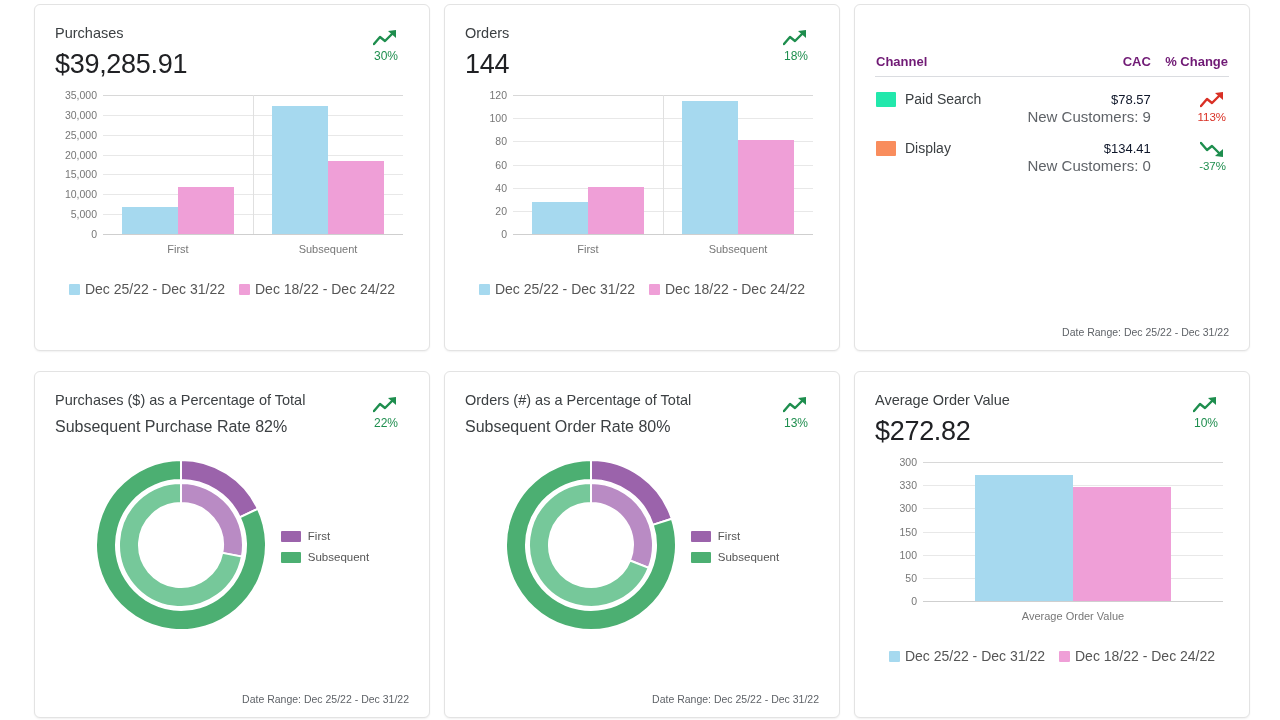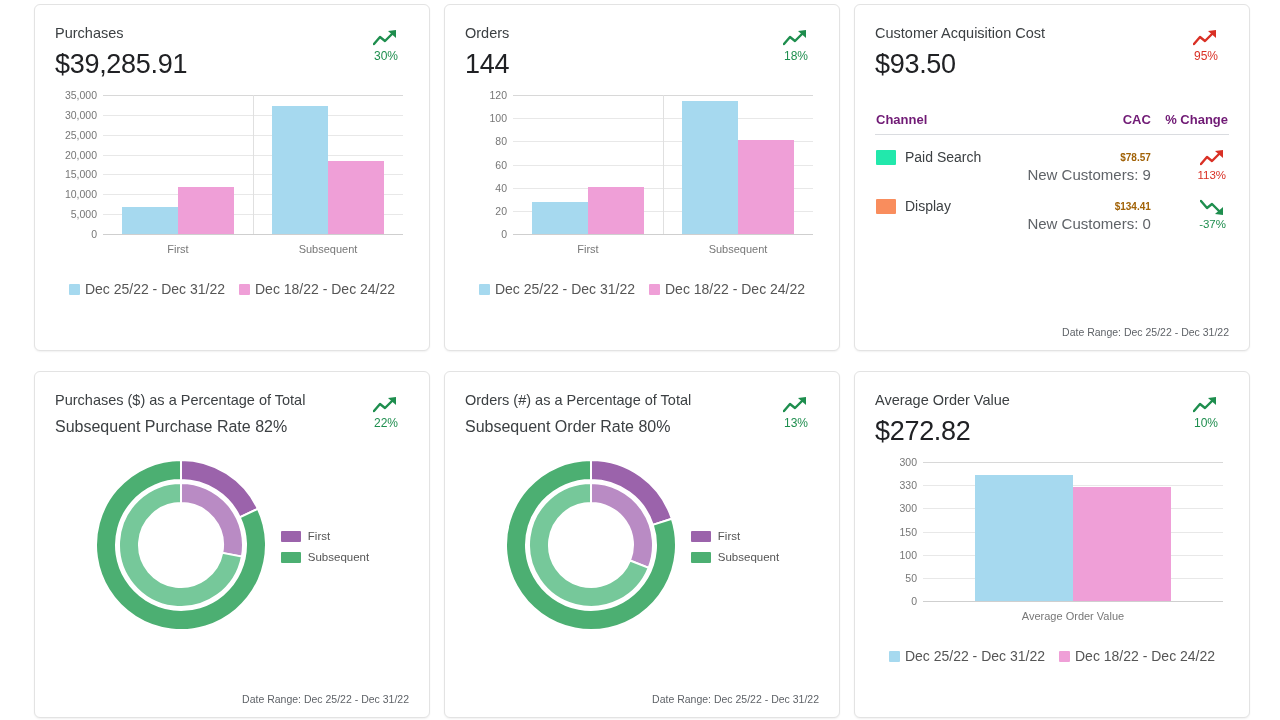--- a/index.html
+++ b/index.html
@@ -139,21 +139,21 @@
     padding-bottom: 7px;
     border-bottom: 1px solid #dadce0;
   }
   .th-channel { text-align: left; }
   .th-cac { text-align: right; }
   .th-change { text-align: right; }
   .cac-table td { padding-top: 14px; vertical-align: top; }
   .channel-cell { display: flex; align-items: center; gap: 9px; }
   .channel-swatch { width: 20px; height: 15px; border-radius: 1px; flex: none; }
   .channel-name { font-size: 14px; color: #3c4043; }
-  .cac-amount { font-size: 10px; color: #a16207; text-align: right; line-height: 18px; font-weight: bold; }
+  .cac-amount { font-size: 13px; color: #0f172a; text-align: right; line-height: 18px; }
   .cac-sub { font-size: 15px; color: #5f6368; text-align: right; line-height: 15px; }
   .change-cell { text-align: right; }
   .change-cell svg { display: block; margin-left: auto; margin-right: 2px; }
   .change-pct { font-size: 11.5px; line-height: 15px; margin-top: 1px; margin-right: 2px; }
   .change-pct.red { color: #d93025; }
   .change-pct.green { color: #1e8e4e; }
 
   .date-range {
     position: absolute;
     right: 20px;
@@ -289,31 +289,20 @@
           </div>
           <div class="legend-item">
             <span class="swatch" style="background: rgb(239, 159, 215);"></span>
             <span class="legend-label">Dec 18/22 - Dec 24/22</span>
           </div>
         </div>
     </div>
   </div>
 
   <div class="card">
-    <div class="card-head">
-      <div class="card-title">Customer Acquisition Cost</div>
-      <div class="card-value">$93.50</div>
-      <div class="trend up-red">
-        <svg width="26" height="18" viewBox="0 0 26 18">
-          <polyline points="1,15 7,8 12,12 21,3" fill="none" stroke="#d93025" stroke-width="2.4" stroke-linecap="round" stroke-linejoin="round"></polyline>
-          <polygon points="23,1 23,9 15,2" fill="#d93025"></polygon>
-        </svg>
-        <div class="trend-pct">95%</div>
-      </div>
-    </div>
     <table class="cac-table">
       <thead>
         <tr>
           <th class="th-channel">Channel</th>
           <th class="th-cac">CAC</th>
           <th class="th-change">% Change</th>
         </tr>
       </thead>
       <tbody>
           <tr>

